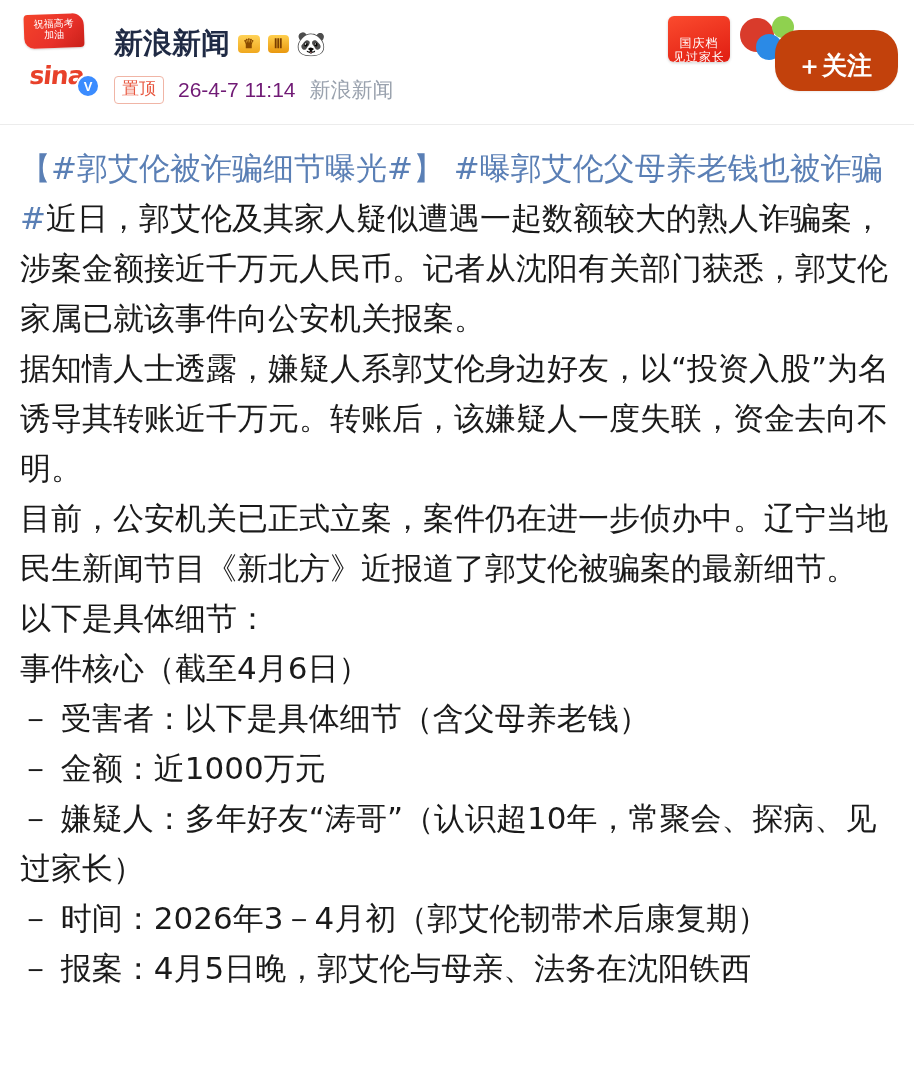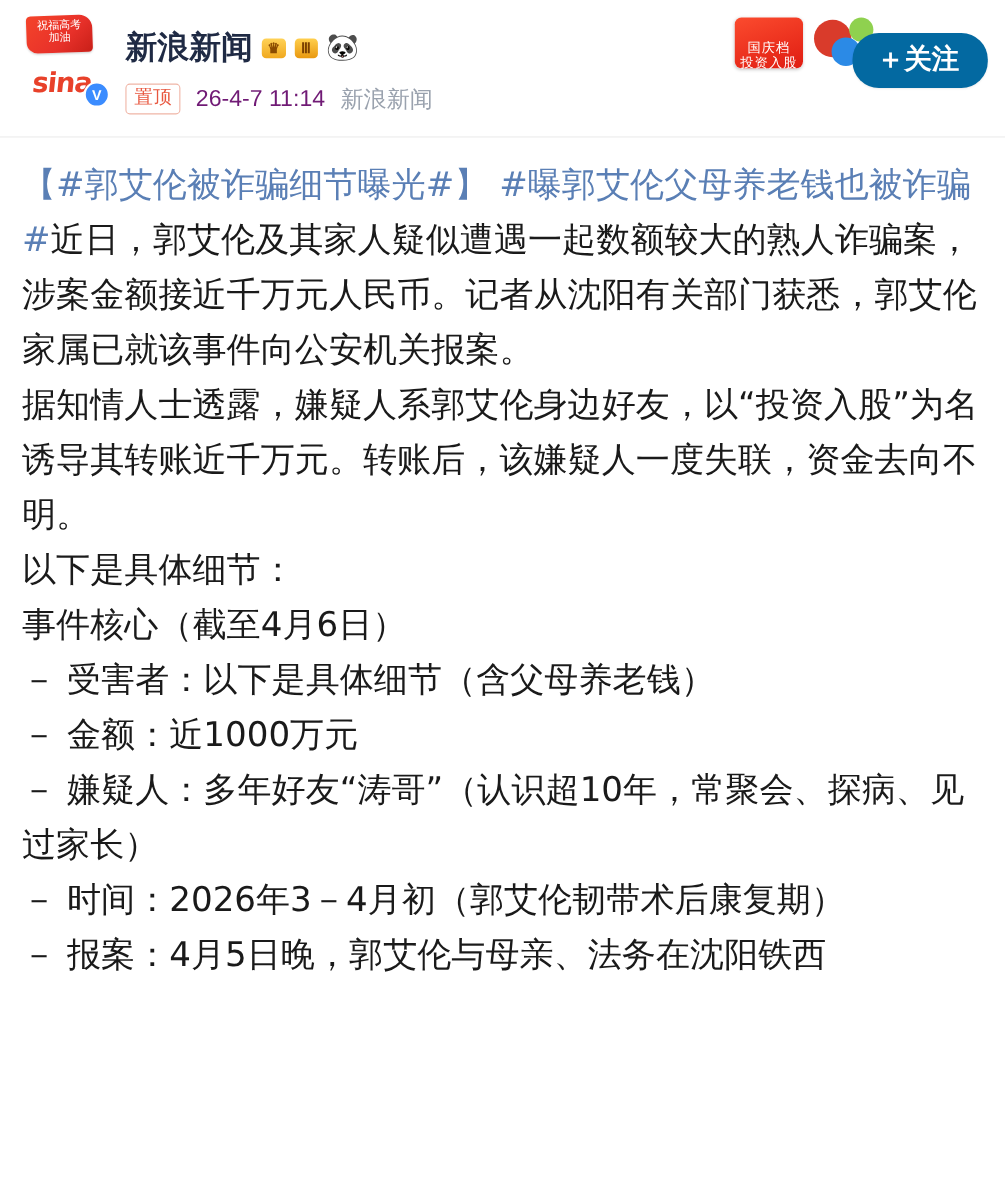--- a/index.html
+++ b/index.html
@@ -169,27 +169,27 @@
     position: absolute;
     border-radius: 50%;
   }
   .promo-dot-a { left:72px; top:4px; width:34px; height:34px; background:#d93b2b; }
   .promo-dot-b { left:88px; top:20px; width:26px; height:26px; background:#2b8ae6; }
   .promo-dot-c { left:104px; top:2px; width:22px; height:22px; background:#8fd14f; }
 
   .follow-btn {
     position: absolute;
     right: 0; top: 16px;
-    background: #0369a1;
+    background: #c2410c;
     color: #fff;
     border: none;
     border-radius: 24px;
     font-size: 25px;
     font-weight: bold;
-    padding: 10px 26px 12px 22px;
+    padding: 21px 26px 12px 22px;
     line-height: 28px;
     white-space: nowrap;
     cursor: pointer;
     box-shadow: 0 1px 2px rgba(0,0,0,.08);
   }
 
   .divider {
     height: 1px;
     background: #ececec;
     margin: 4px 0 0 0;
@@ -239,31 +239,32 @@
         <div class="meta-src">新浪新闻</div>
       </div>
     </div>
 
     <div class="head-right">
       <div class="promo-dot-a"></div>
       <div class="promo-dot-c"></div>
       <div class="promo-dot-b"></div>
       <div class="promo-badge">
         <span>国庆档</span>
-        <span>投资入股</span>
+        <span>见过家长</span>
       </div>
       <button class="follow-btn">＋关注</button>
     </div>
   </div>
 
   <div class="divider"></div>
 
   <div class="post-body">
     <p><span class="topic">【#郭艾伦被诈骗细节曝光#】</span> <span class="topic">#曝郭艾伦父母养老钱也被诈骗#</span><span>近日，郭艾伦及其家人疑似遭遇一起数额较大的熟人诈骗案，涉案金额接近千万元人民币。记者从沈阳有关部门获悉，郭艾伦家属已就该事件向公安机关报案。</span></p>
     <p>据知情人士透露，嫌疑人系郭艾伦身边好友，以“投资入股”为名诱导其转账近千万元。转账后，该嫌疑人一度失联，资金去向不明。</p>
+    <p>目前，公安机关已正式立案，案件仍在进一步侦办中。辽宁当地民生新闻节目《新北方》近报道了郭艾伦被骗案的最新细节。</p>
     <p>以下是具体细节：</p>
     <p>事件核心（截至4月6日）</p>
     <p>－ 受害者：以下是具体细节（含父母养老钱）</p>
     <p>－ 金额：近1000万元</p>
     <p>－ 嫌疑人：多年好友“涛哥”（认识超10年，常聚会、探病、见过家长）</p>
     <p>－ 时间：2026年3－4月初（郭艾伦韧带术后康复期）</p>
     <p>－ 报案：4月5日晚，郭艾伦与母亲、法务在沈阳铁西</p>
   </div>
 
 </div>

